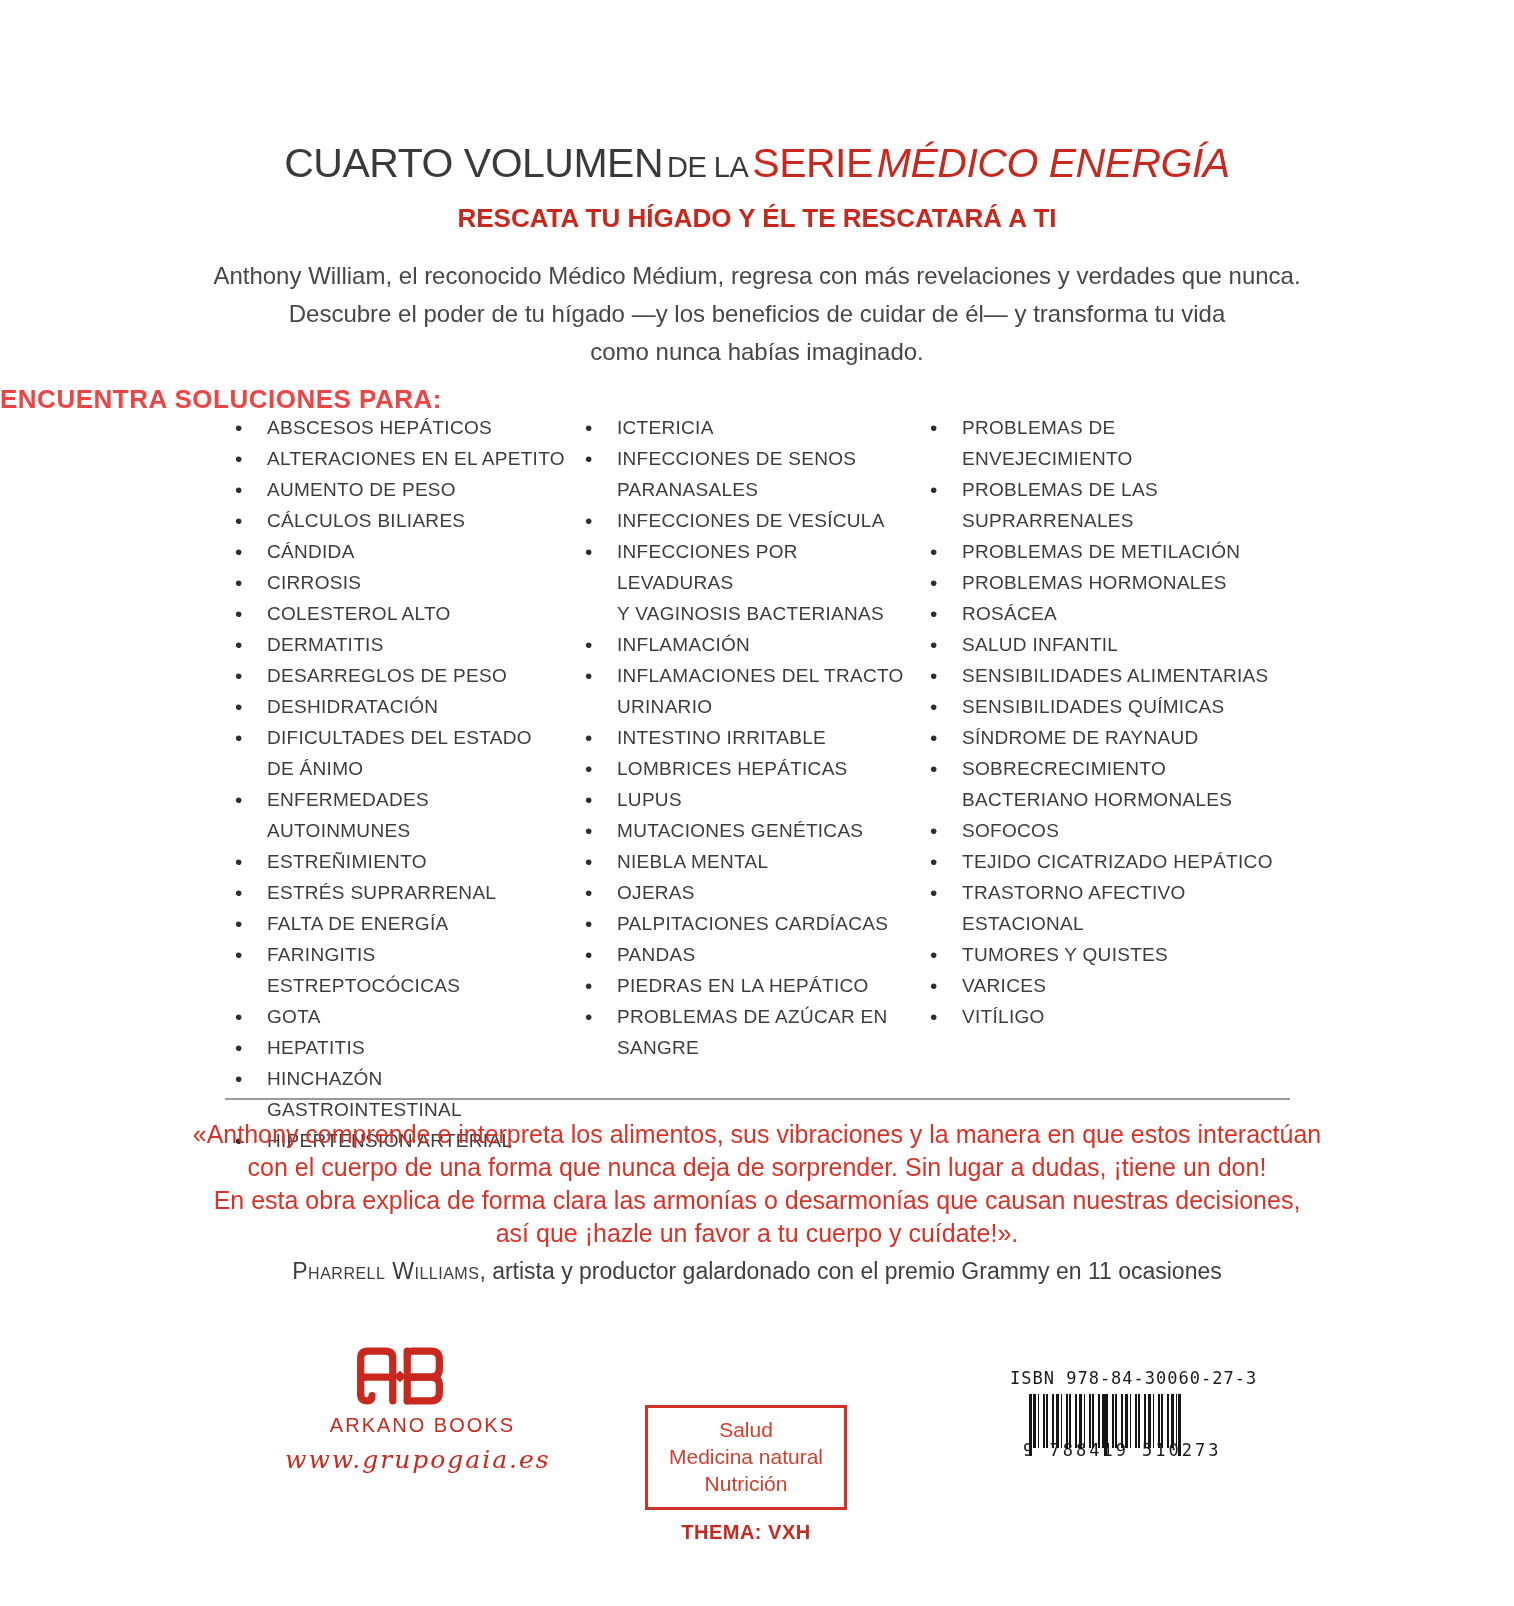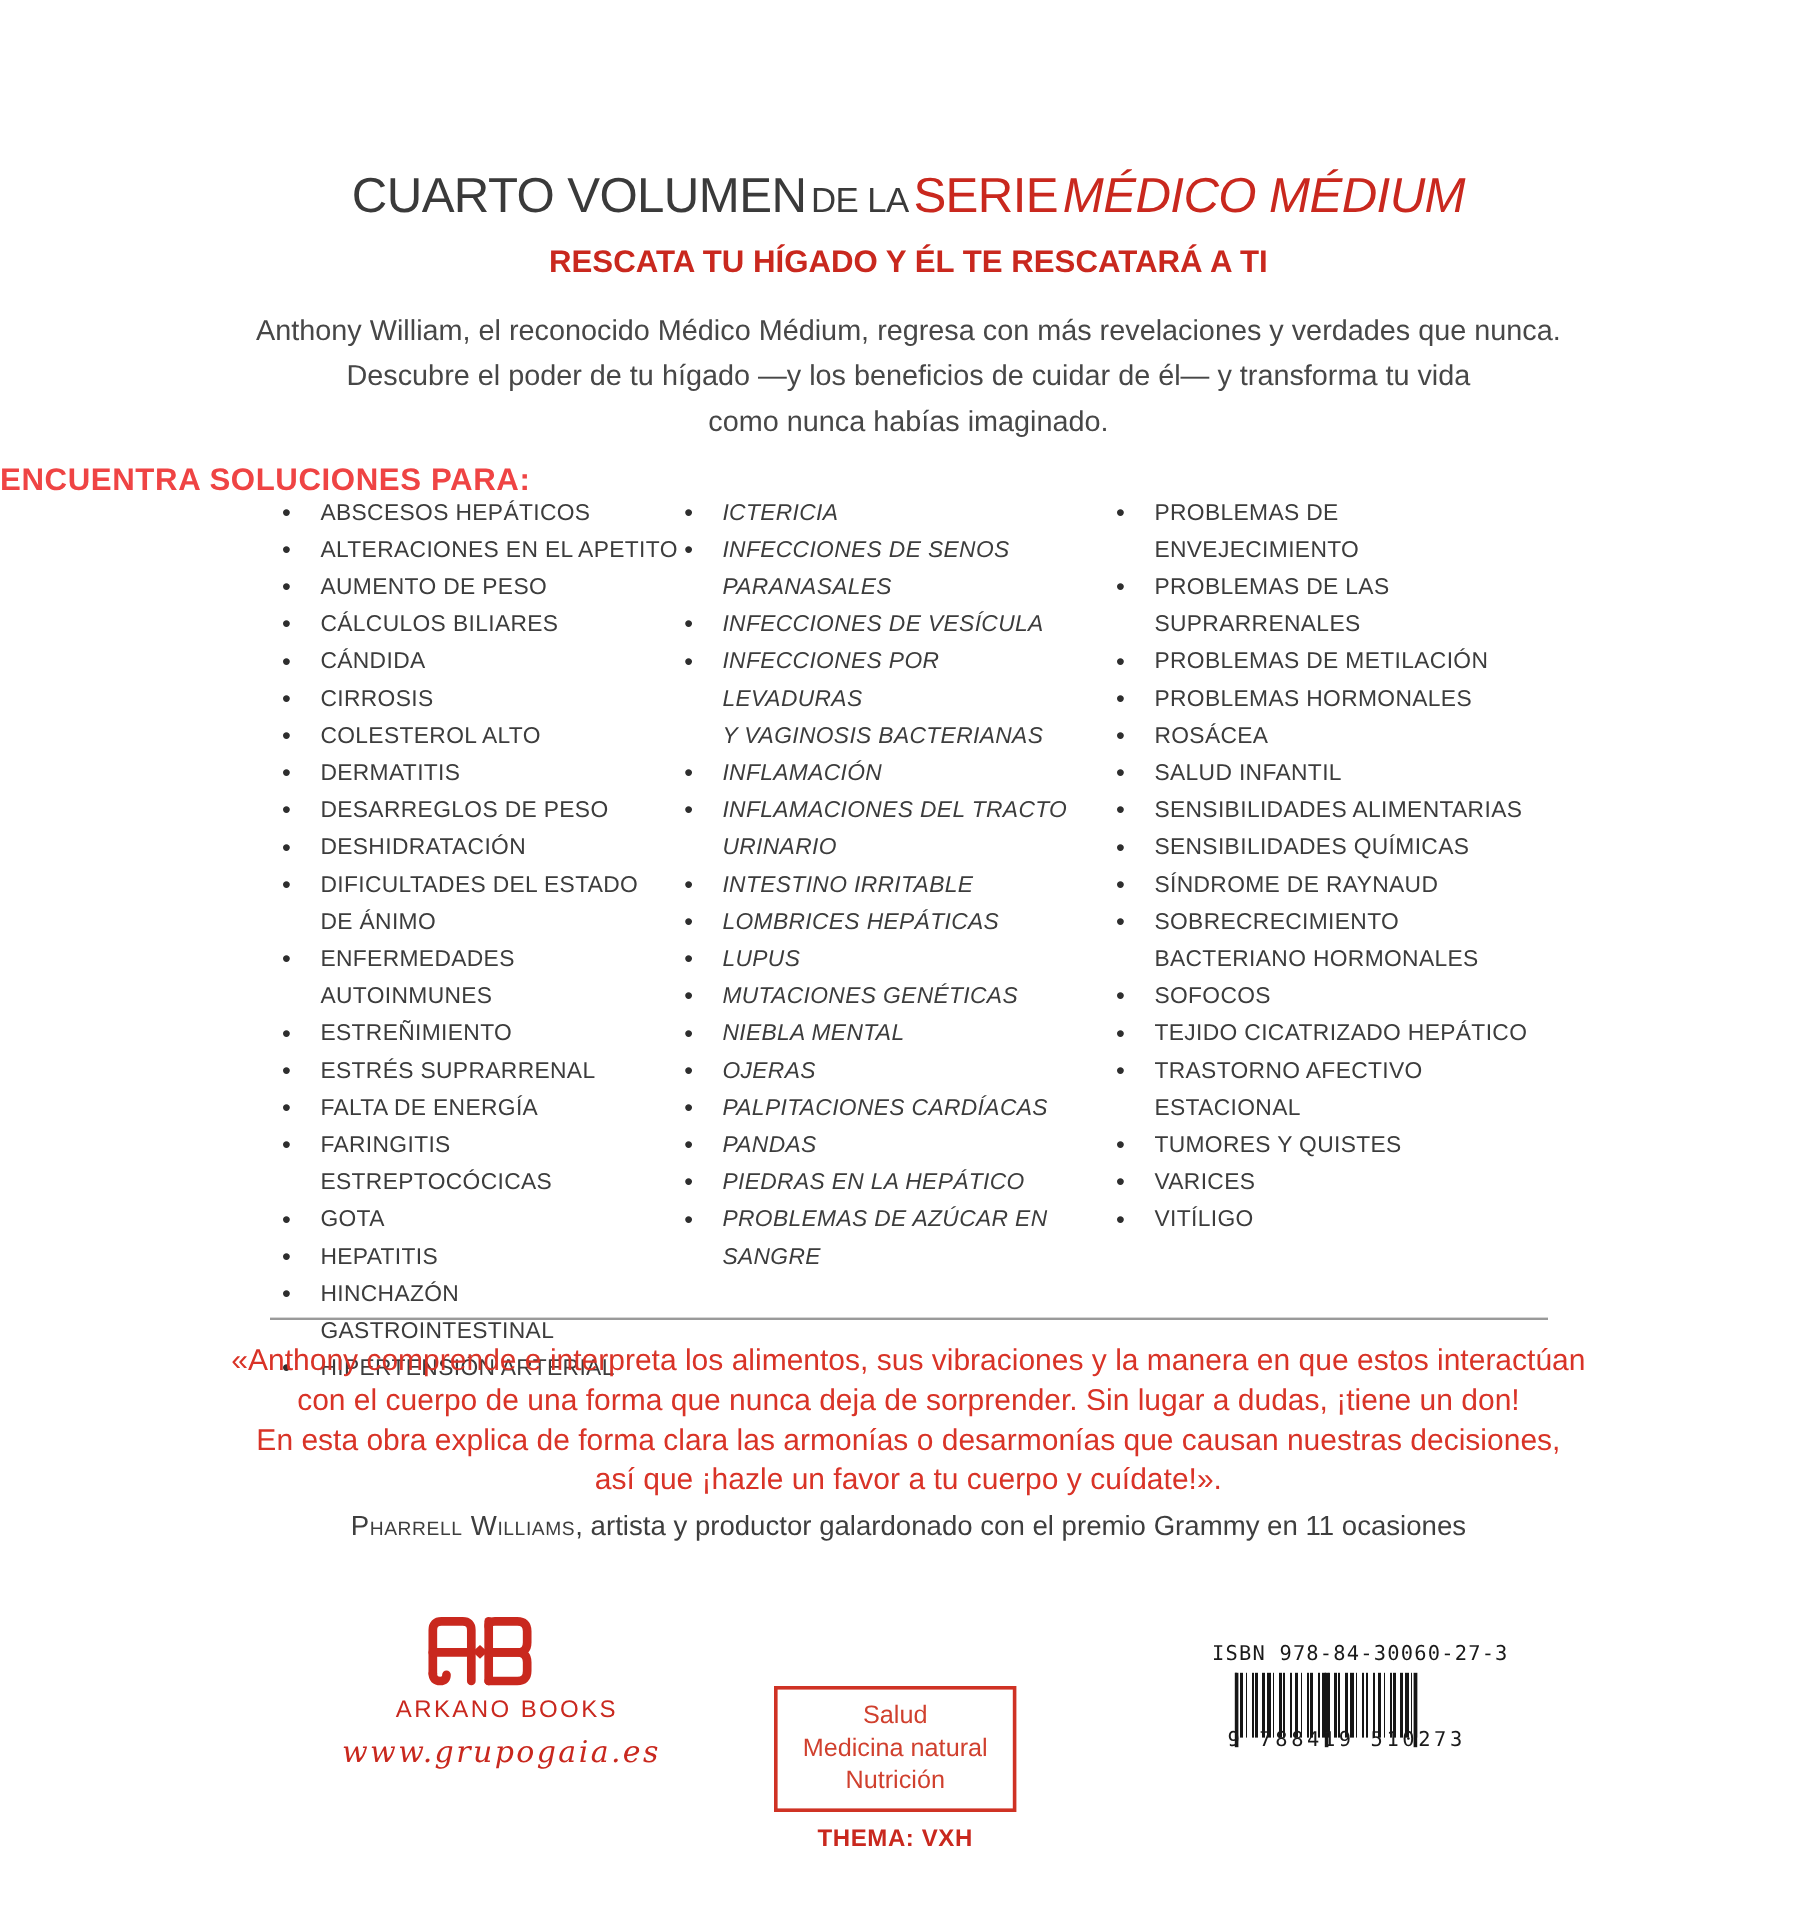--- a/index.html
+++ b/index.html
@@ -34,21 +34,21 @@
   }
   
   .solutions-heading{
     position:absolute;top:384px;left:0;width:100%;
     text-align:left;font-size:26px;font-weight:bold;color:#ef4444;
     letter-spacing:0.5px;
   }
   .columns{position:absolute;top:412px;left:0;width:100%;}
   .col{position:absolute;top:0;}
   .col1{left:225px;width:345px;}
-  .col2{left:560px;width:340px;font-style:italic;}
+  .col2{left:575px;width:340px;}
   .col3{left:920px;width:355px;}
   .col ul{list-style:none;margin:0;padding:0;}
   .col li{
     position:relative;
     padding-left:42px;
     font-size:19px;line-height:31px;
     letter-spacing:0.3px;
     color:#3c3c3c;
     white-space:pre-line;
   }
@@ -126,21 +126,21 @@
 </style>
 </head>
 <body>
 
 <div class="page">
 
   <div class="title-line">
     <span class="title-main">CUARTO VOLUMEN</span>
     <span class="title-connector">DE LA</span>
     <span class="title-serie">SERIE</span>
-    <span class="title-italic">MÉDICO MÉDIUM</span>
+    <span class="title-italic">MÉDICO ENERGÍA</span>
   </div>
   <div class="subtitle">RESCATA TU HÍGADO Y ÉL TE RESCATARÁ A TI</div>
 
   <div class="intro">
     <div>Anthony William, el reconocido Médico Médium, regresa con más revelaciones y verdades que nunca.</div>
     <div>Descubre el poder de tu hígado —y los beneficios de cuidar de él— y transforma tu vida</div>
     <div>como nunca habías imaginado.</div>
   </div>
 
   <div class="solutions-heading">ENCUENTRA SOLUCIONES PARA:</div>

